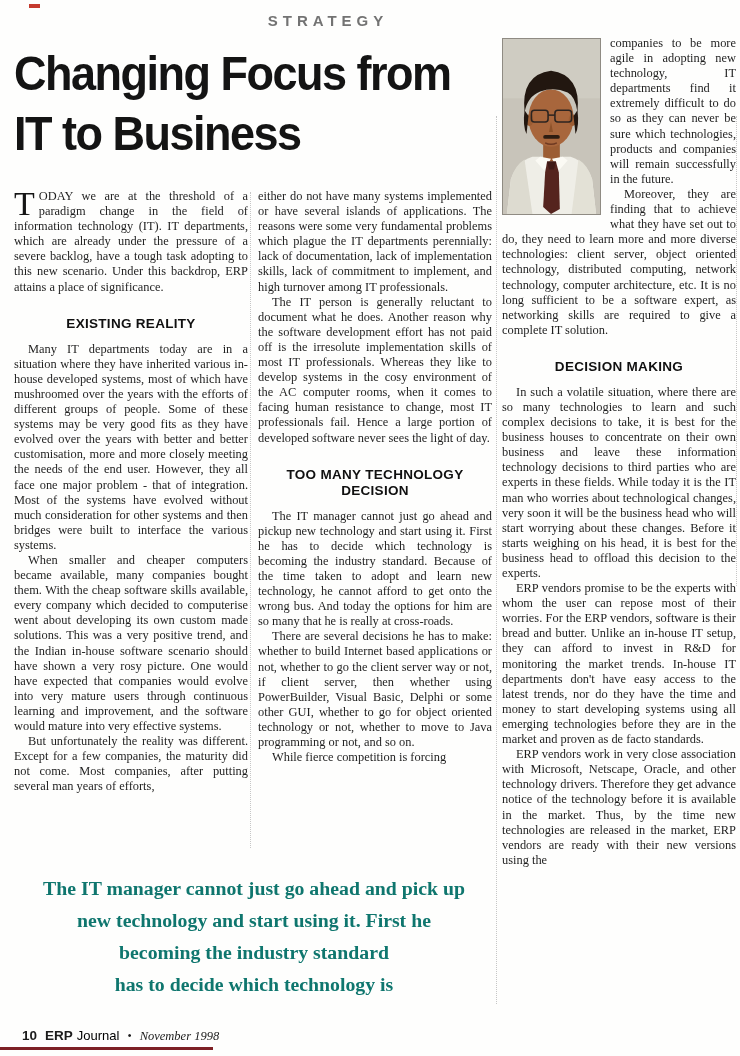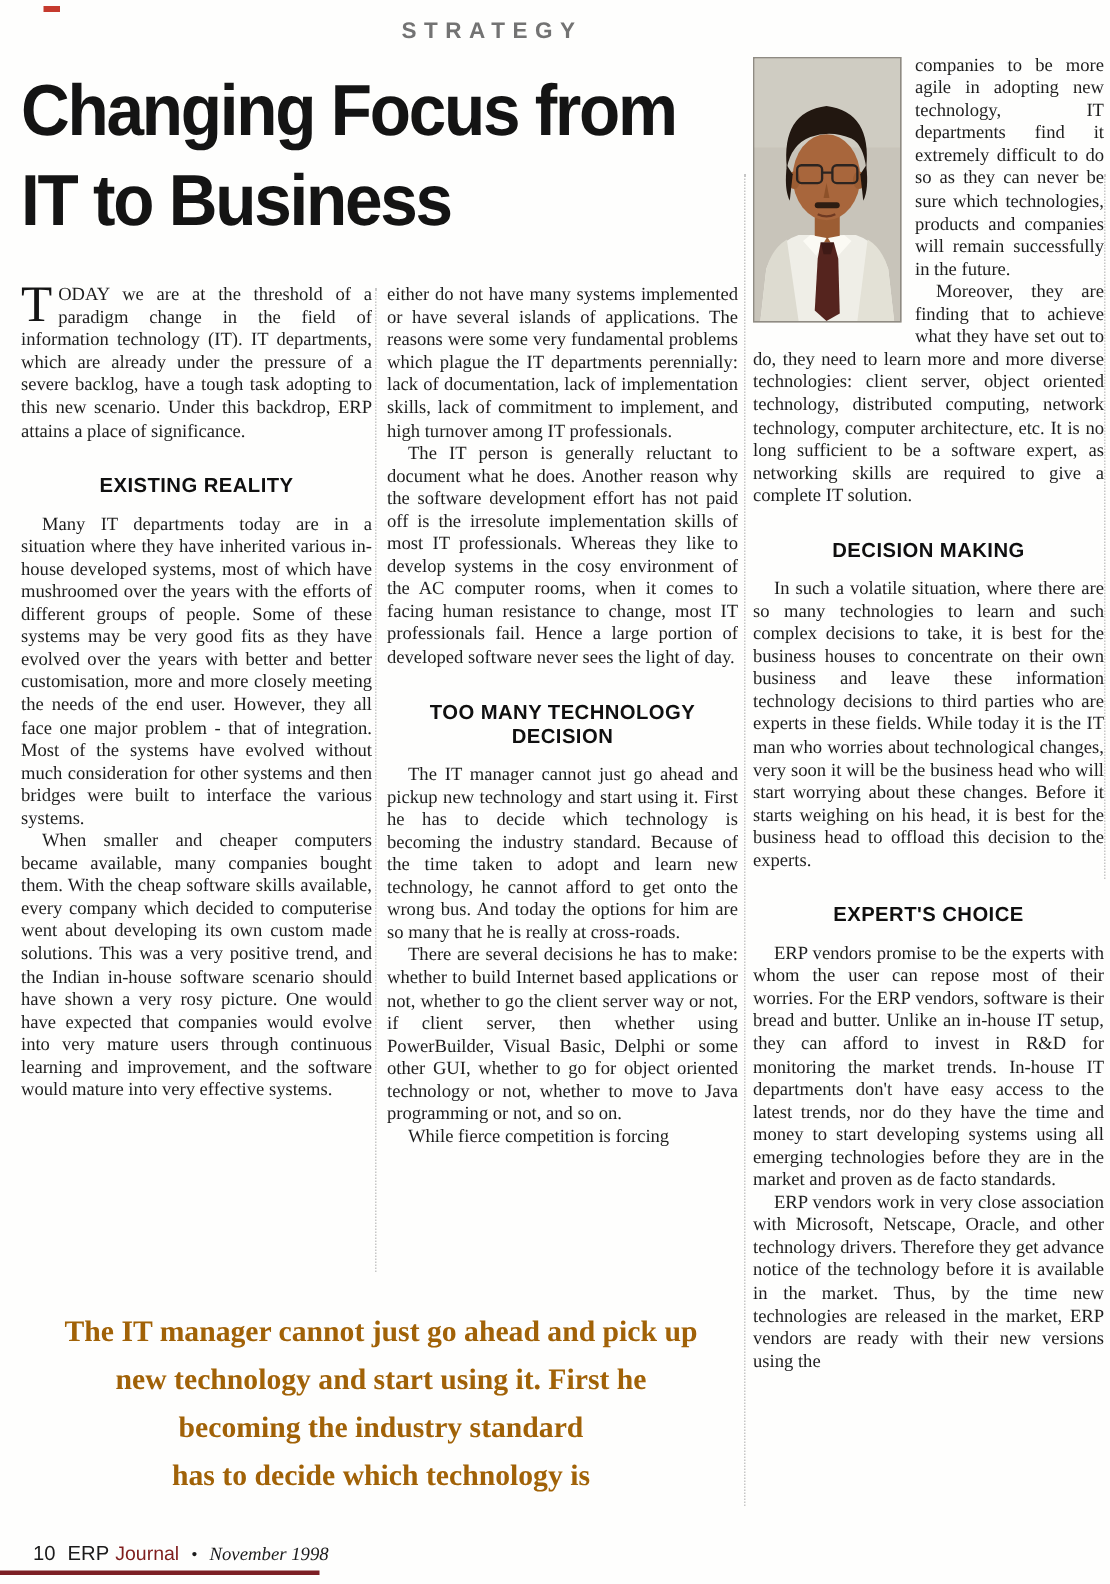--- a/index.html
+++ b/index.html
@@ -39,33 +39,33 @@
     float:left;font-size:34px;line-height:27px;
     padding:1px 4px 0 0;color:#151515;
   }
   .photo{
     float:left;width:99px;height:177px;margin:2px 9px 3px 0;
     border:1px solid #8f8b83;box-sizing:border-box;background:#c8c4bb;
   }
   .photo svg{display:block;width:100%;height:100%;}
   .pullquote{
     position:absolute;left:16px;top:872px;width:476px;text-align:center;
-    font-weight:bold;font-size:19.8px;line-height:32px;color:#a16207;
+    font-weight:bold;font-size:19.8px;line-height:32px;color:#0f766e;
   }
   .pullquote .pq-line{white-space:nowrap;}
   .vrule{position:absolute;width:0;border-left:1px dotted #c6c6c6;}
   #rule1{left:250px;top:192px;height:656px;}
   #rule2{left:496px;top:116px;height:888px;}
   #rule3{left:736px;top:116px;height:470px;}
   .footer{
     position:absolute;left:22px;top:1028px;
     display:flex;align-items:baseline;gap:8px;color:#1b1b1b;
   }
-  .f-num,.f-erp{font-family:"Liberation Sans",sans-serif;font-weight:normal;font-size:13.5px;}
-  .f-journal{font-family:"Liberation Sans",sans-serif;font-size:13px;color:#7f1d1d;margin-left:-4px;}
+  .f-num,.f-erp{font-family:"Liberation Sans",sans-serif;font-weight:bold;font-size:13.5px;}
+  .f-journal{font-family:"Liberation Sans",sans-serif;font-size:13px;color:#000000;margin-left:-4px;}
   .f-bullet{font-size:12px;}
   .f-issue{font-style:italic;font-size:12.5px;}
   .bottomline{position:absolute;left:0;top:1047px;width:213px;height:3px;background:#7d2025;}
 </style>
 </head>
 <body>
 
 <div class="page">
 
   <div class="scan-tick"></div>
@@ -79,20 +79,21 @@
 
   <div class="vrule" id="rule1"></div>
   <div class="vrule" id="rule2"></div>
   <div class="vrule" id="rule3"></div>
 
   <div class="col" id="col1">
     <p><span class="dropcap">T</span><span>ODAY we are at the threshold of a paradigm change in the field of information technology (IT). IT departments, which are already under the pressure of a severe backlog, have a tough task adopting to this new scenario. Under this backdrop, ERP attains a place of significance.</span></p>
     <div class="shead">EXISTING REALITY</div>
     <p class="ind">Many IT departments today are in a situation where they have inherited various in-house developed systems, most of which have mushroomed over the years with the efforts of different groups of people. Some of these systems may be very good fits as they have evolved over the years with better and better customisation, more and more closely meeting the needs of the end user. However, they all face one major problem - that of integration. Most of the systems have evolved without much consideration for other systems and then bridges were built to interface the various systems.</p>
     <p class="ind">When smaller and cheaper computers became available, many companies bought them. With the cheap software skills available, every company which decided to computerise went about developing its own custom made solutions. This was a very positive trend, and the Indian in-house software scenario should have shown a very rosy picture. One would have expected that companies would evolve into very mature users through continuous learning and improvement, and the software would mature into very effective systems.</p>
+    <p class="ind">But unfortunately the reality was different. Except for a few companies, the maturity did not come. Most companies, after putting several man years of efforts,</p>
   </div>
 
   <div class="col" id="col2">
     <p>either do not have many systems implemented or have several islands of applications. The reasons were some very fundamental problems which plague the IT departments perennially: lack of documentation, lack of implementation skills, lack of commitment to implement, and high turnover among IT professionals.</p>
     <p class="ind">The IT person is generally reluctant to document what he does. Another reason why the software development effort has not paid off is the irresolute implementation skills of most IT professionals. Whereas they like to develop systems in the cosy environment of the AC computer rooms, when it comes to facing human resistance to change, most IT professionals fail. Hence a large portion of developed software never sees the light of day.</p>
     <div class="shead narrow">TOO MANY TECHNOLOGY DECISION</div>
     <p class="ind">The IT manager cannot just go ahead and pickup new technology and start using it. First he has to decide which technology is becoming the industry standard. Because of the time taken to adopt and learn new technology, he cannot afford to get onto the wrong bus. And today the options for him are so many that he is really at cross-roads.</p>
     <p class="ind">There are several decisions he has to make: whether to build Internet based applications or not, whether to go the client server way or not, if client server, then whether using PowerBuilder, Visual Basic, Delphi or some other GUI, whether to go for object oriented technology or not, whether to move to Java programming or not, and so on.</p>
     <p class="ind">While fierce competition is forcing</p>
   </div>
@@ -129,21 +130,20 @@
 
         <path d="M49,84 L51,94 L47,94 Z" fill="#8d5129"></path>
         <rect x="41" y="97" width="17" height="4" rx="2" fill="#2e1d12"></rect>
         <path d="M43,105 Q49,108 55,105" stroke="#6f3a22" stroke-width="1.5" fill="none"></path>
       </svg>
     </div>
     <p>companies to be more agile in adopting new technology, IT departments find it extremely difficult to do so as they can never be sure which technologies, products and companies will remain successfully in the future.</p>
     <p class="ind">Moreover, they are finding that to achieve what they have set out to do, they need to learn more and more diverse technologies: client server, object oriented technology, distributed computing, network technology, computer architecture, etc. It is no long sufficient to be a software expert, as networking skills are required to give a complete IT solution.</p>
     <div class="shead">DECISION MAKING</div>
     <p class="ind">In such a volatile situation, where there are so many technologies to learn and such complex decisions to take, it is best for the business houses to concentrate on their own business and leave these information technology decisions to third parties who are experts in these fields. While today it is the IT man who worries about technological changes, very soon it will be the business head who will start worrying about these changes. Before it starts weighing on his head, it is best for the business head to offload this decision to the experts.</p>
-    <div class="shead">EXPERT'S CHOICE</div>
     <p class="ind">ERP vendors promise to be the experts with whom the user can repose most of their worries. For the ERP vendors, software is their bread and butter. Unlike an in-house IT setup, they can afford to invest in R&amp;D for monitoring the market trends. In-house IT departments don't have easy access to the latest trends, nor do they have the time and money to start developing systems using all emerging technologies before they are in the market and proven as de facto standards.</p>
     <p class="ind">ERP vendors work in very close association with Microsoft, Netscape, Oracle, and other technology drivers. Therefore they get advance notice of the technology before it is available in the market. Thus, by the time new technologies are released in the market, ERP vendors are ready with their new versions using the</p>
   </div>
 
   <div class="pullquote">
     <div class="pq-line">The IT manager cannot just go ahead and pick up</div>
     <div class="pq-line">new technology and start using it. First he</div>
     <div class="pq-line">becoming the industry standard</div>
     <div class="pq-line">has to decide which technology is</div>
   </div>

